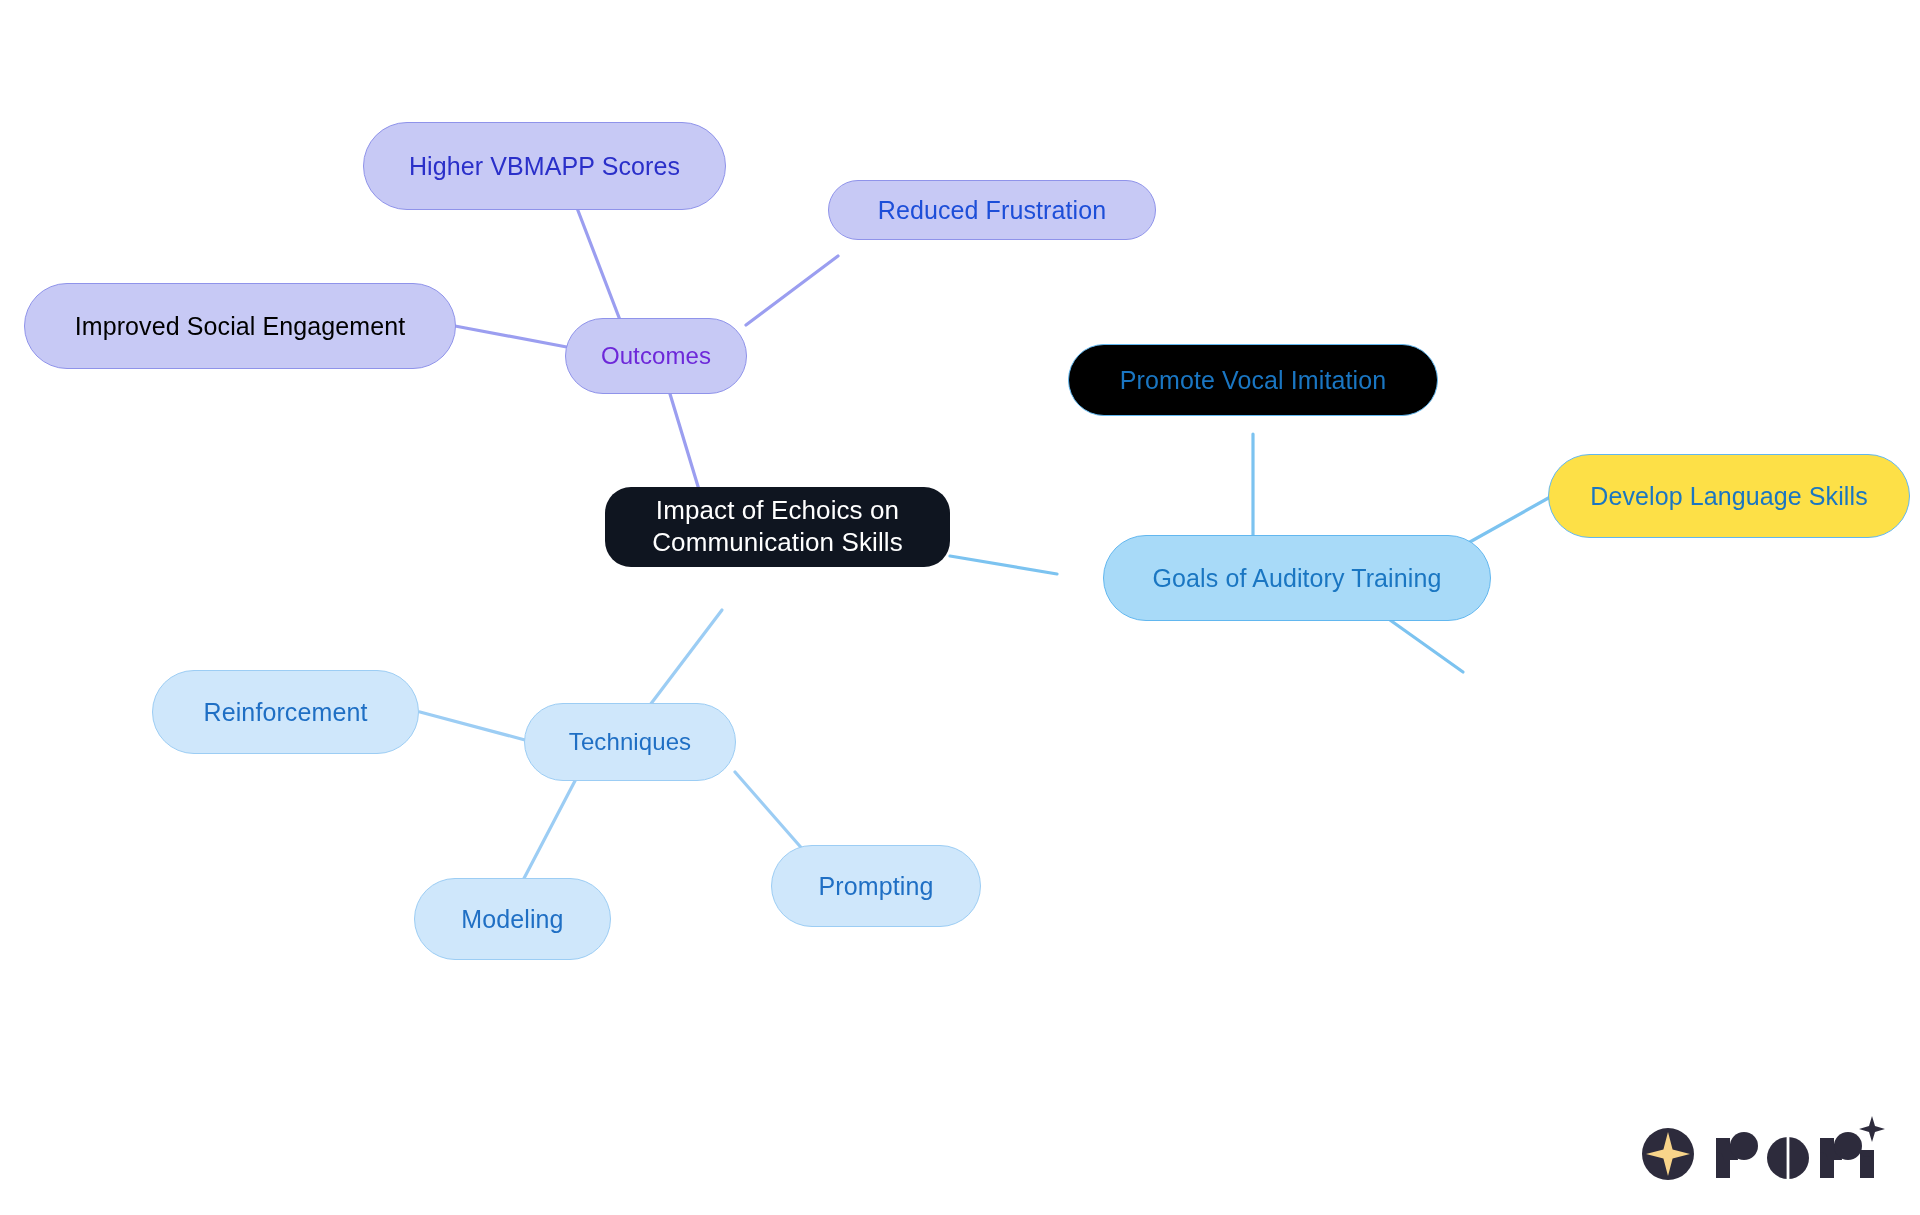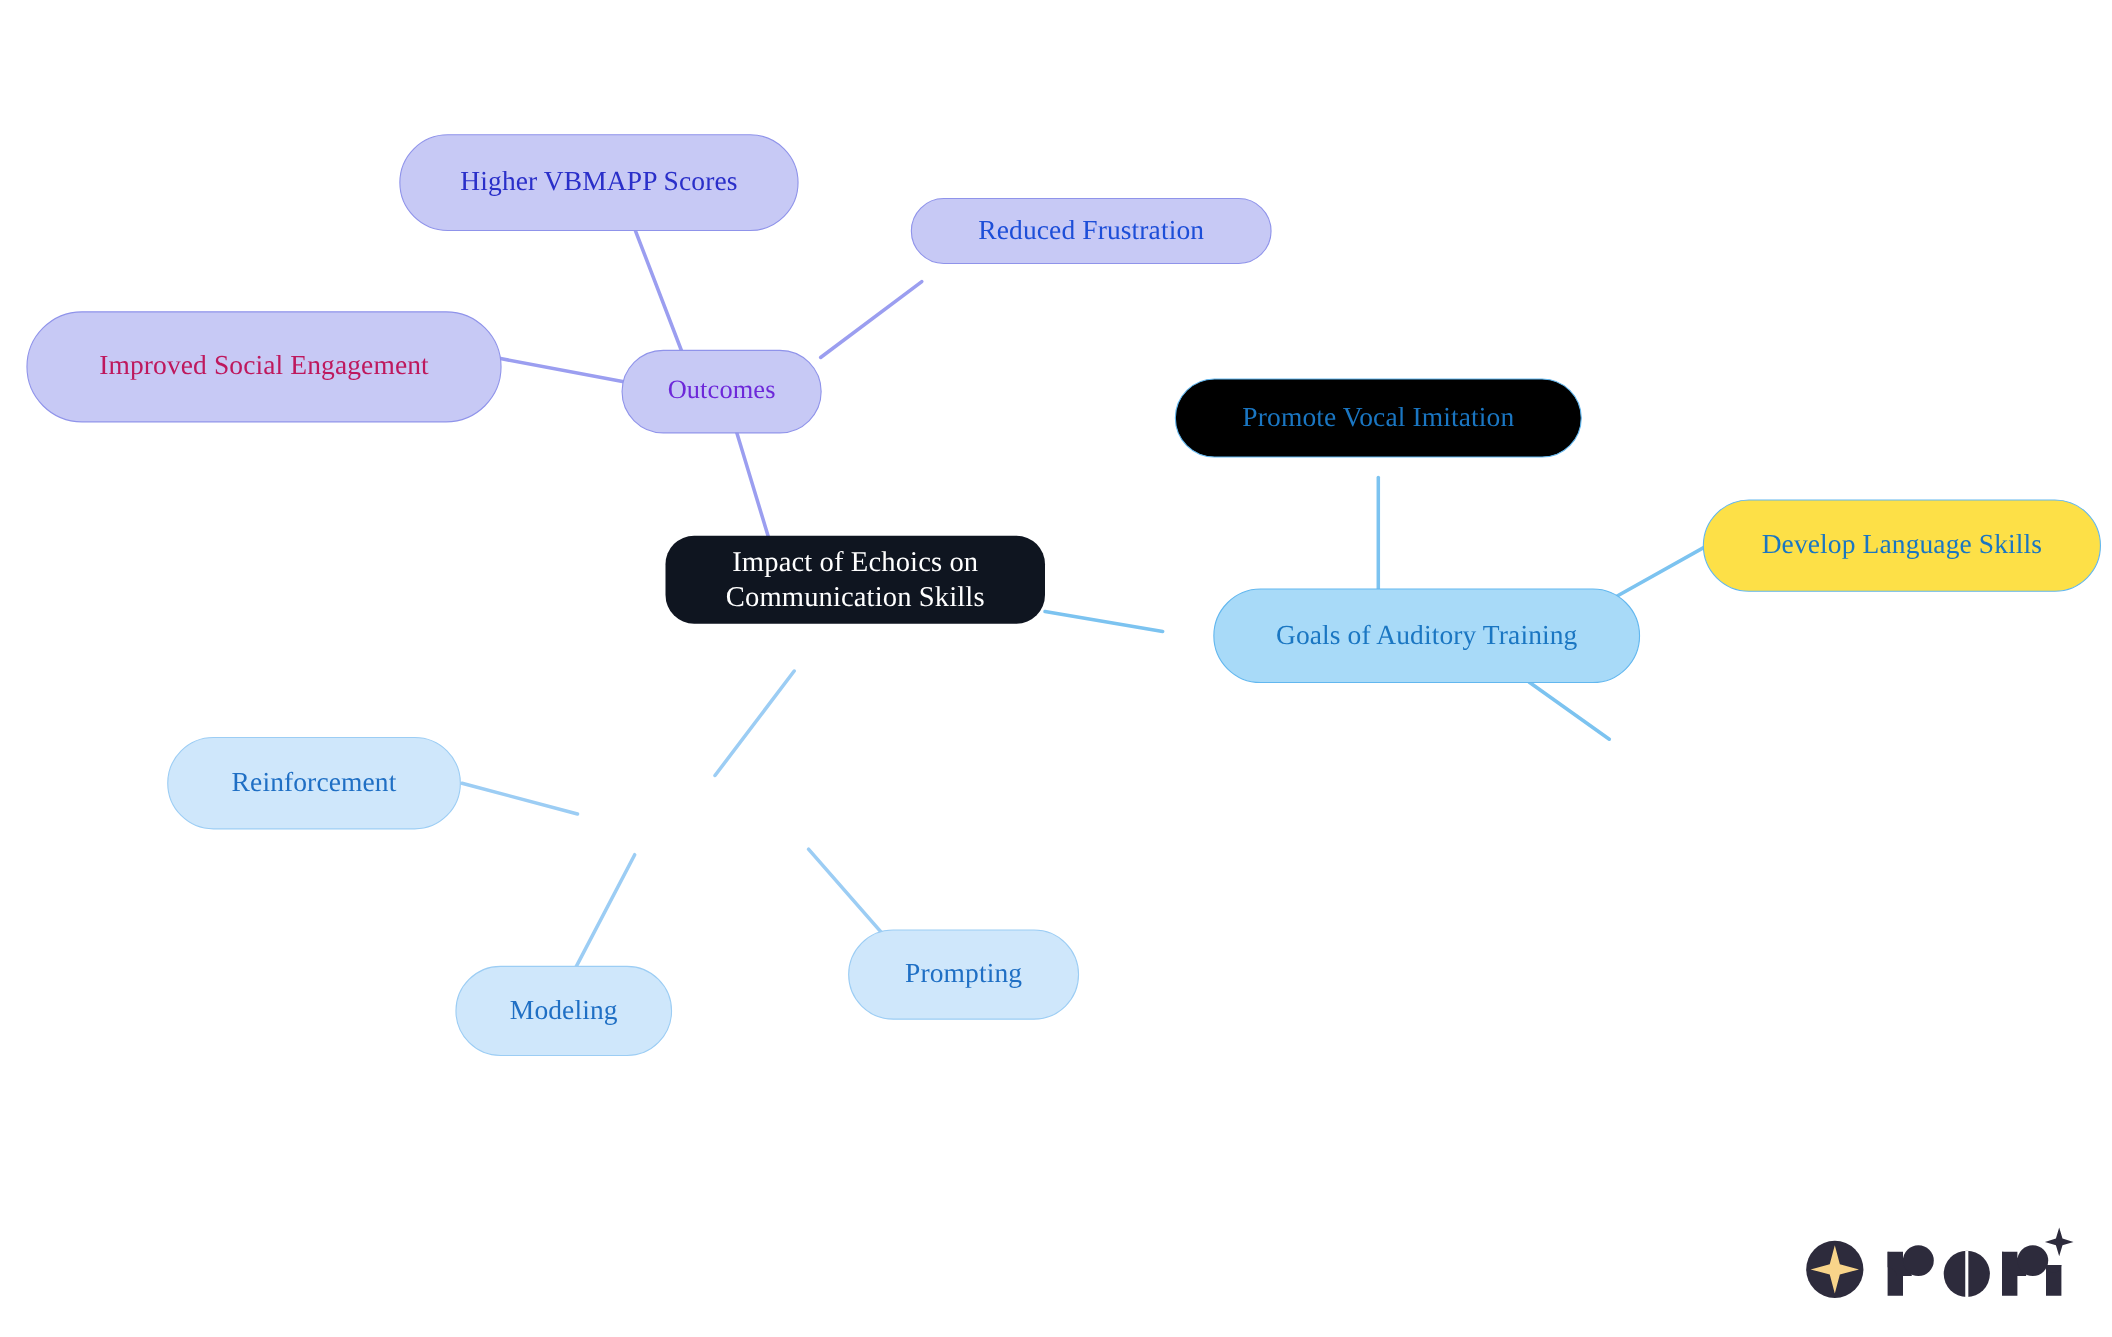--- a/index.html
+++ b/index.html
@@ -34,21 +34,20 @@
     display: flex;
     align-items: center;
     justify-content: center;
     text-align: center;
     border-radius: 999px;
     border-style: solid;
     border-width: 1.5px;
     white-space: pre;
     line-height: 1.22;
     letter-spacing: 0.1px;
-    font-family: Liberation Serif, serif;
   }
   .node.root {
     border-radius: 26px;
     white-space: normal;
     border-width: 0;
   }
   .logo-wrap {
     position: absolute;
     left: 1638px;
     top: 1108px;
@@ -90,29 +89,30 @@
 
   <div class="node root" style="left:605px; top:487px; width:345px; height:80px; background:#0f1520; color:#ffffff; font-size:26px;">Impact of Echoics on
 Communication Skills</div>
 
   <div class="node" style="left:565px; top:318px; width:182px; height:76px; background:#c7c9f5; border-color:#8f93ea; color:#6d28d9; font-size:24px;">Outcomes</div>
 
   <div class="node" style="left:363px; top:122px; width:363px; height:88px; background:#c7c9f5; border-color:#8f93ea; color:#2a2fc9; font-size:25px;">Higher VBMAPP Scores</div>
 
   <div class="node" style="left:828px; top:180px; width:328px; height:60px; background:#c7c9f5; border-color:#8f93ea; color:#1d4ed8; font-size:25px;">Reduced Frustration</div>
 
-  <div class="node" style="left:24px; top:283px; width:432px; height:101px; background:#c7c9f5; border-color:#8f93ea; color:#be185d; font-size:25px;">Improved Social Engagement</div>
+  <div class="node" style="left:24px; top:283px; width:432px; height:86px; background:#c7c9f5; border-color:#8f93ea; color:#000000; font-size:25px;">Improved Social Engagement</div>
 
   <div class="node" style="left:1103px; top:535px; width:388px; height:86px; background:#a8daf8; border-color:#62b7ef; color:#1a76c2; font-size:25px;">Goals of Auditory Training</div>
 
   <div class="node" style="left:1068px; top:344px; width:370px; height:72px; background:#000000; border-color:#62b7ef; color:#1a76c2; font-size:25px;">Promote Vocal Imitation</div>
 
   <div class="node" style="left:1548px; top:454px; width:362px; height:84px; background:#fde047; border-color:#62b7ef; color:#1a76c2; font-size:25px;">Develop Language Skills</div>
 
 
+  <div class="node" style="left:524px; top:703px; width:212px; height:78px; background:#cfe7fb; border-color:#9ccdf4; color:#1f6fc4; font-size:24px;">Techniques</div>
 
   <div class="node" style="left:152px; top:670px; width:267px; height:84px; background:#cfe7fb; border-color:#9ccdf4; color:#1f6fc4; font-size:25px;">Reinforcement</div>
 
   <div class="node" style="left:414px; top:878px; width:197px; height:82px; background:#cfe7fb; border-color:#9ccdf4; color:#1f6fc4; font-size:25px;">Modeling</div>
 
   <div class="node" style="left:771px; top:845px; width:210px; height:82px; background:#cfe7fb; border-color:#9ccdf4; color:#1f6fc4; font-size:25px;">Prompting</div>
 
   <div class="logo-wrap">
     <svg viewBox="0 0 260 86" width="260" height="86" xmlns="http://www.w3.org/2000/svg">
 

